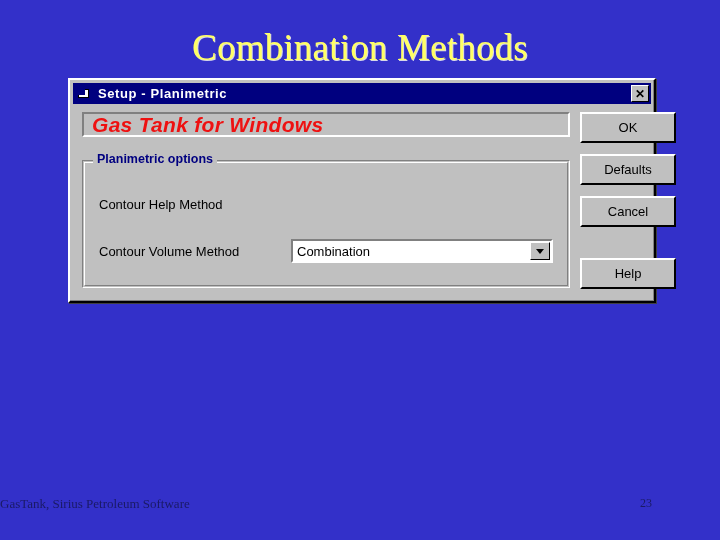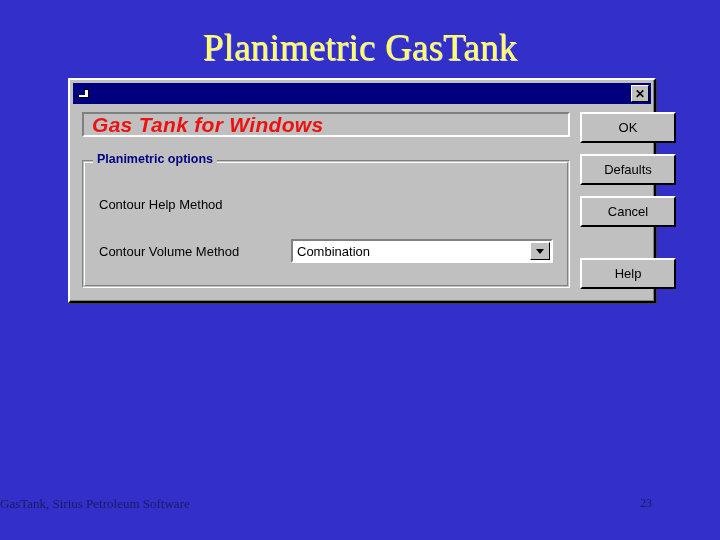--- a/index.html
+++ b/index.html
@@ -294,30 +294,31 @@
     left: 640px;
     top: 496px;
     font-family: "Liberation Serif", serif;
     font-size: 12px;
     color: #1a1a66;
   }
 </style>
 </head>
 <body>
 
-<div class="slide-title">Planimetric GasTank</div>
+<div class="slide-title">Combination Methods</div>
 
 <div class="dialog">
   <div class="dialog-inner-edge"></div>
 
   <div class="titlebar">
     <div class="titlebar-icon">
       <div class="sh"></div>
       <div class="sh2"></div>
     </div>
+    <div class="titlebar-text">Setup - Planimetric</div>
     <div class="titlebar-spacer"></div>
     <div class="close-btn">✕</div>
   </div>
 
   <div class="banner">
     <div class="banner-text">Gas Tank for Windows</div>
   </div>
 
   <div class="groupbox">
     <div class="groupbox-inner"></div>

